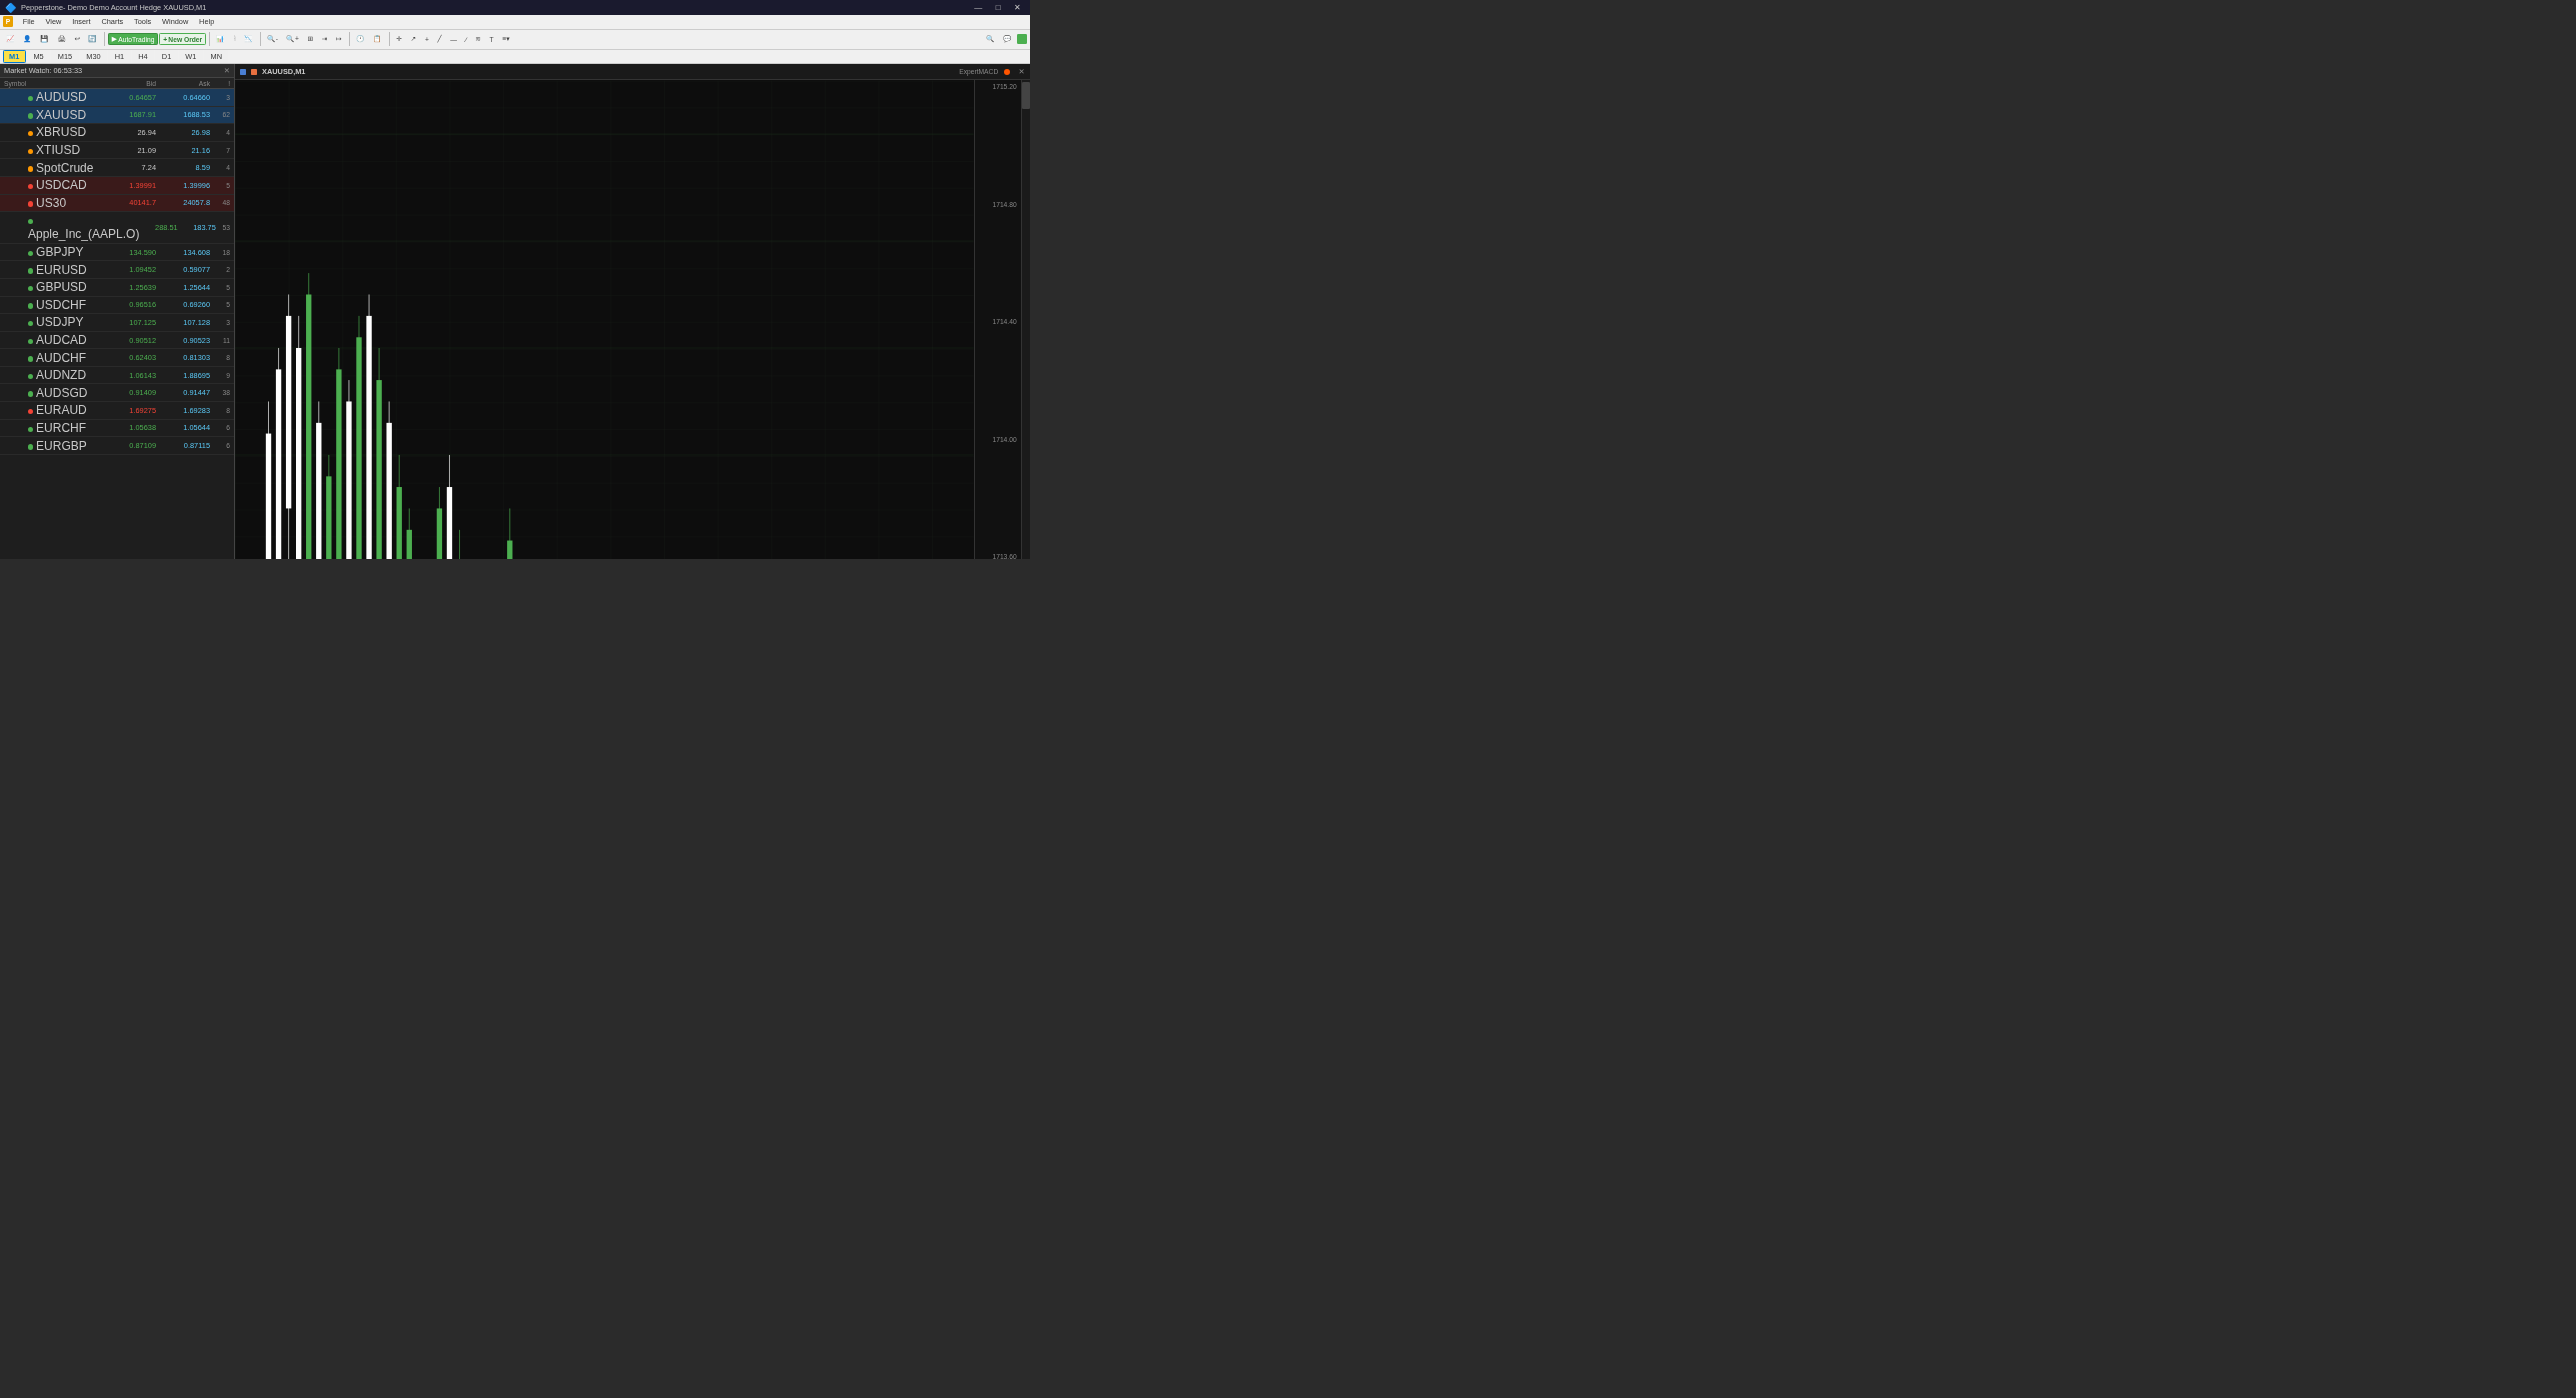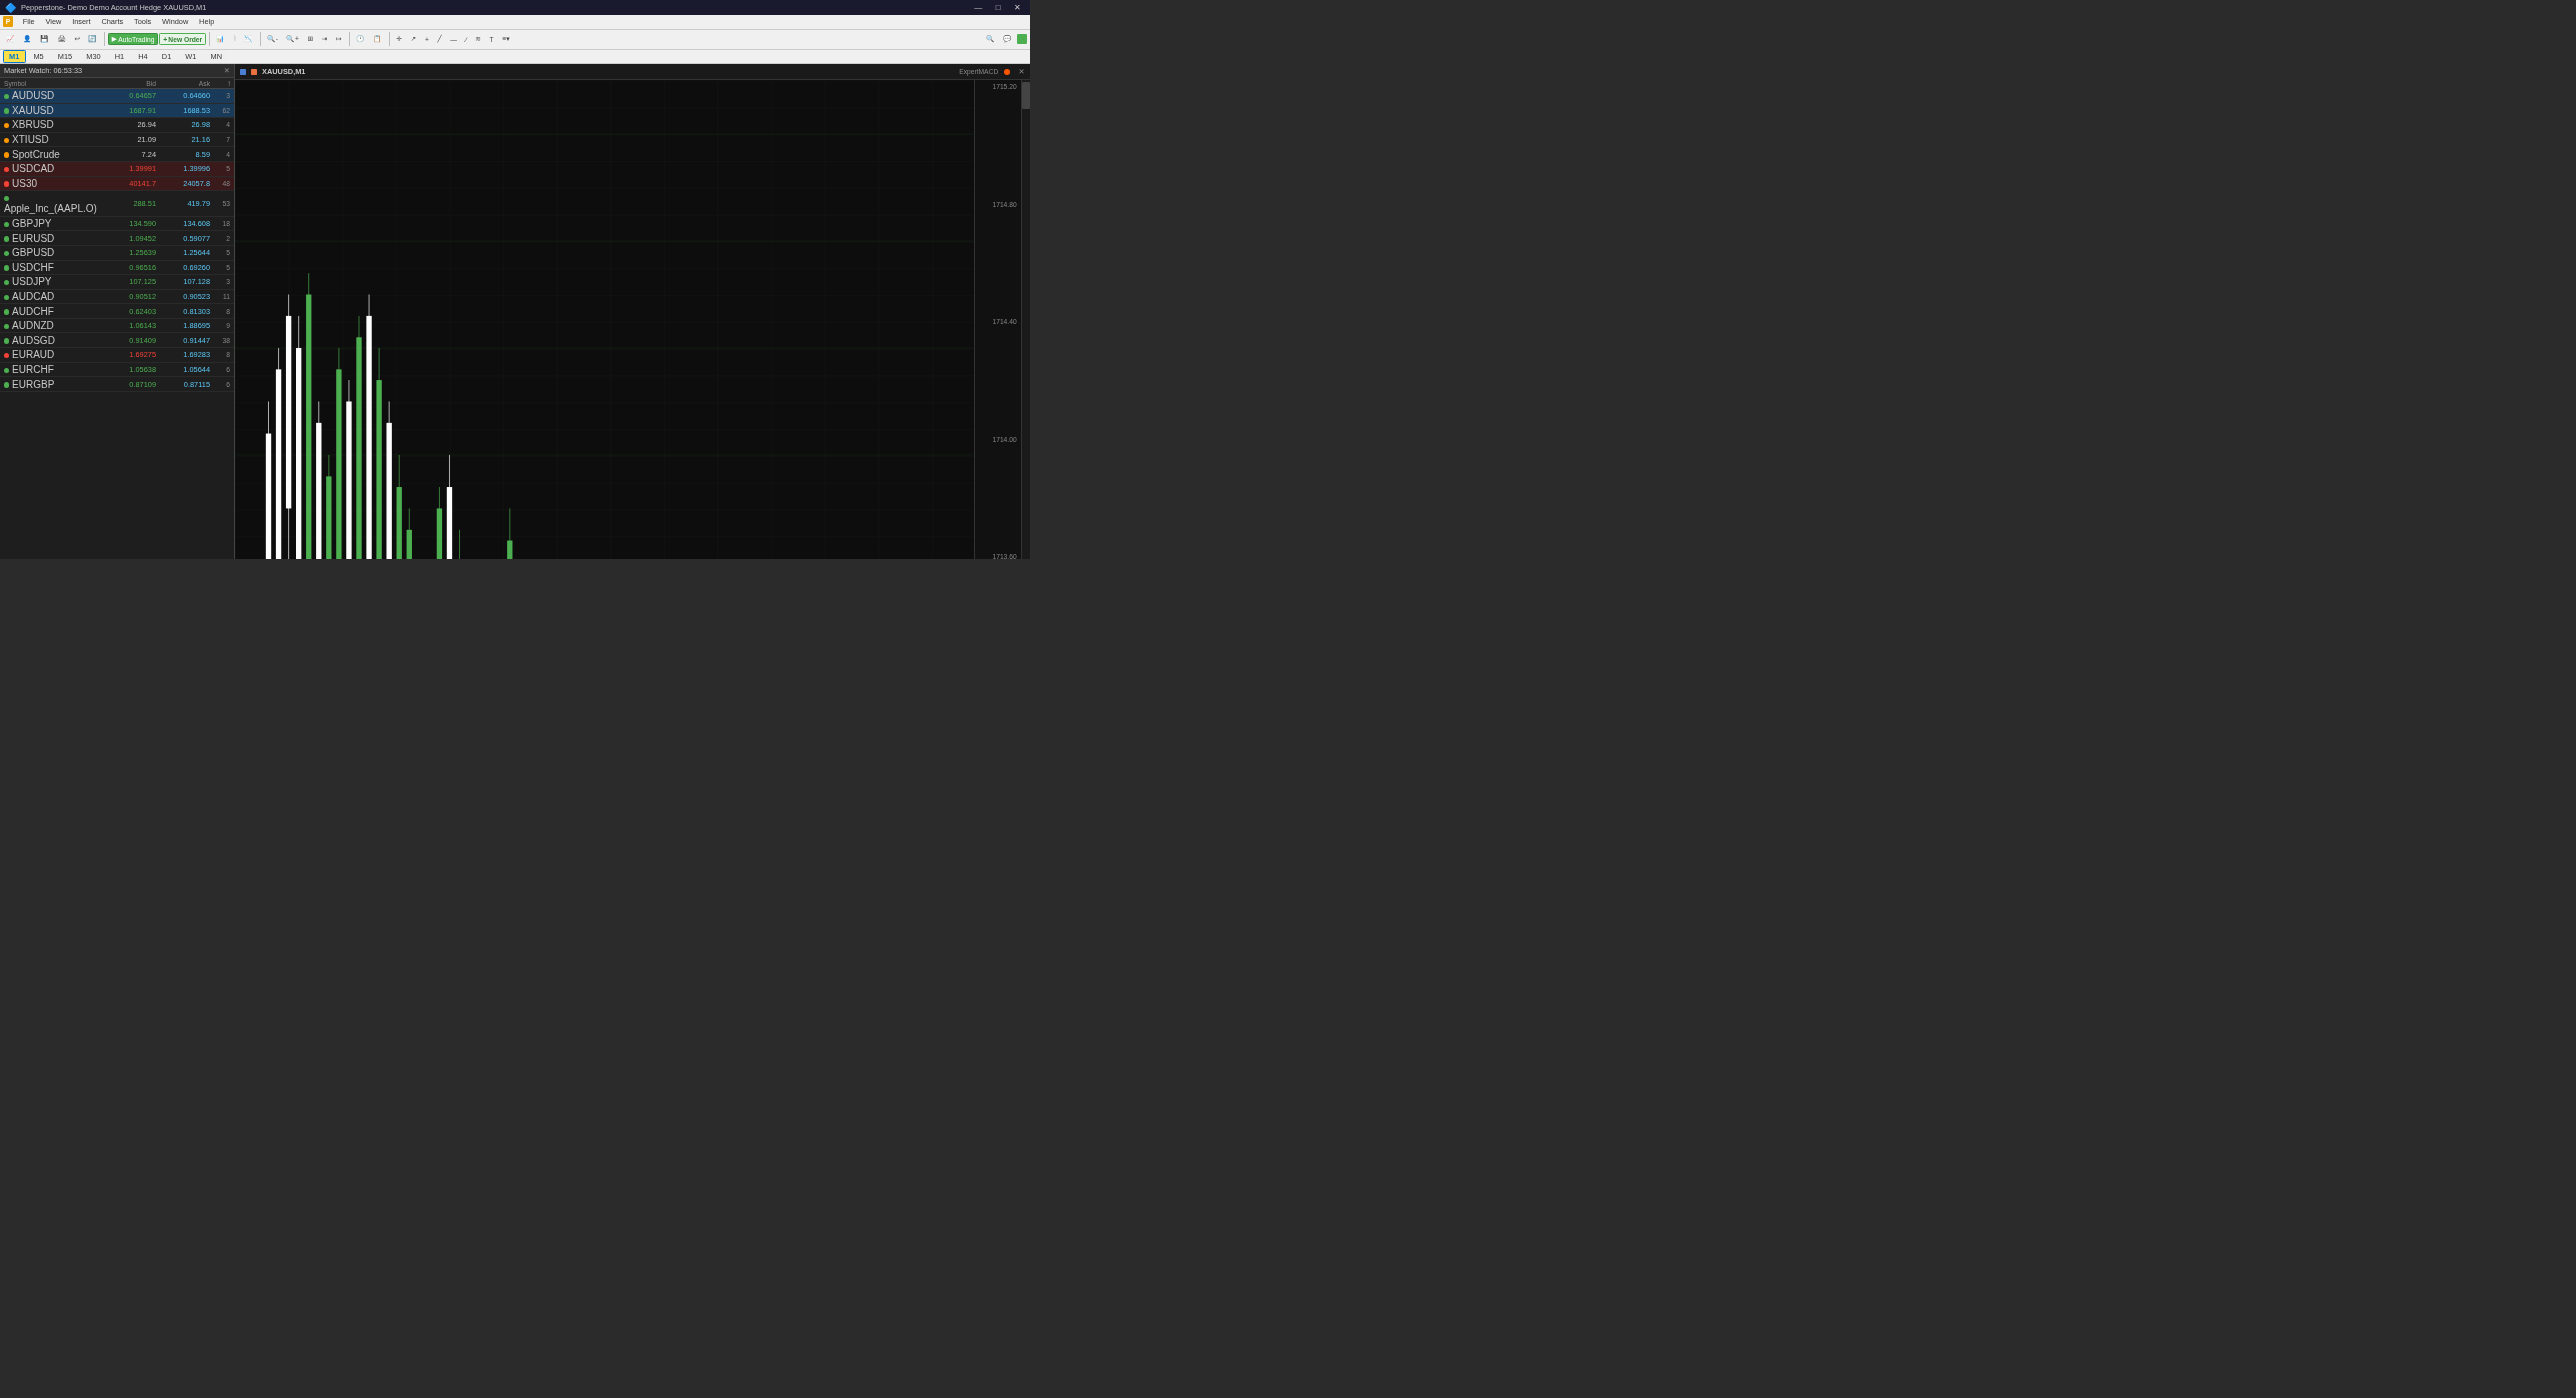--- a/index.html
+++ b/index.html
@@ -28,21 +28,21 @@
     .tf-btn-active { background: #fde047; border-color: #0078d4; color: #0078d4; font-weight: bold; }
     #mw-header { background: #2d2d2d; padding: 2px 4px; display: flex; justify-content: space-between; align-items: center; border-bottom: 0.7px solid #444; font-size: 7.4px; color: #c8c8c8; }
     #mw-columns { display: flex; padding: 1.3px 4px; background: #252525; border-bottom: 0.7px solid #444; font-size: 6.7px; color: #888; }
     #mw-columns span:first-child { flex: 1; }
     #mw-columns span:nth-child(2) { width: 54px; text-align: right; }
     #mw-columns span:nth-child(3) { width: 54px; text-align: right; }
     #mw-columns span:last-child { width: 20px; text-align: right; }
     #mw-list { flex: 1; overflow-y: auto; }
     .mw-row { display: flex; align-items: center; padding: 1.3px 4px; cursor: pointer; border-bottom: 0.7px solid #2a2a2a; }
     .mw-row.highlight-red { background: #3a1a1a; }
-    .mw-symbol { flex: 1; font-size: 10px; }
+    .mw-symbol { flex: 1; font-size: 12px; margin-left: 24px; }
     .mw-symbol-dot { display: inline-block; width: 5.4px; height: 5.4px; border-radius: 50%; margin-right: 2.7px; }
     .mw-bid { width: 54px; text-align: right; font-size: 7.4px; }
     .mw-ask { width: 54px; text-align: right; font-size: 7.4px; color: #5bc8f5; }
     .mw-spread { width: 20px; text-align: right; font-size: 6.7px; color: #888; }
     .color-red { color: #f44336; }
     .color-green { color: #4caf50; }
     
     
     #mw-tabs { display: flex; background: #2d2d2d; border-top: 0.7px solid #444; }
     .mw-tab { padding: 2.7px 8px; font-size: 7.4px; cursor: pointer; color: #aaa; border-right: 0.7px solid #444; }
@@ -269,21 +269,21 @@
       </span>
       <span class="mw-bid color-red">40141.7</span>
       <span class="mw-ask">24057.8</span>
       <span class="mw-spread">48</span>
     </div>
           <div class="mw-row">
       <span class="mw-symbol">
         <span class="mw-symbol-dot" style="background:#4caf50;"></span>Apple_Inc_(AAPL.O)
       </span>
       <span class="mw-bid color-green">288.51</span>
-      <span class="mw-ask">419.79</span>
+      <span class="mw-ask">183.75</span>
       <span class="mw-spread">53</span>
     </div>
           <div class="mw-row">
       <span class="mw-symbol">
         <span class="mw-symbol-dot" style="background:#4caf50;"></span>GBPJPY
       </span>
       <span class="mw-bid color-green">134.590</span>
       <span class="mw-ask">134.608</span>
       <span class="mw-spread">18</span>
     </div>

